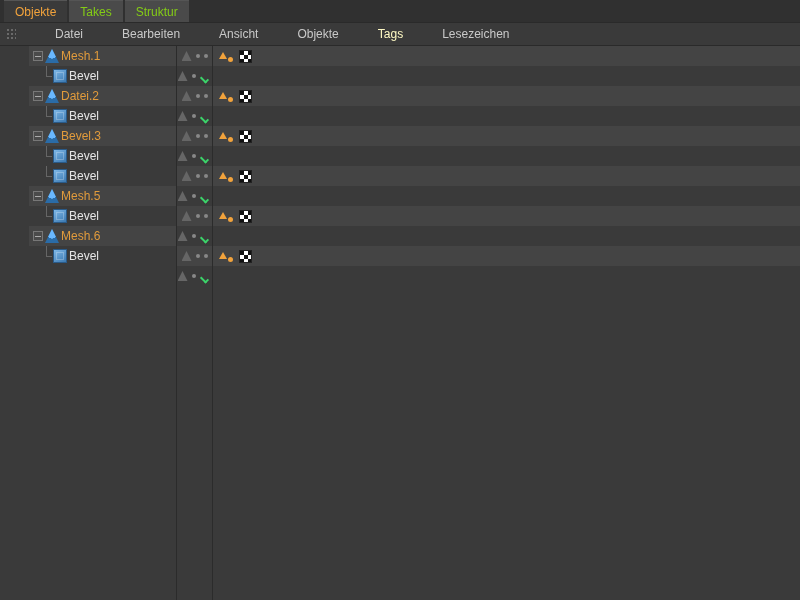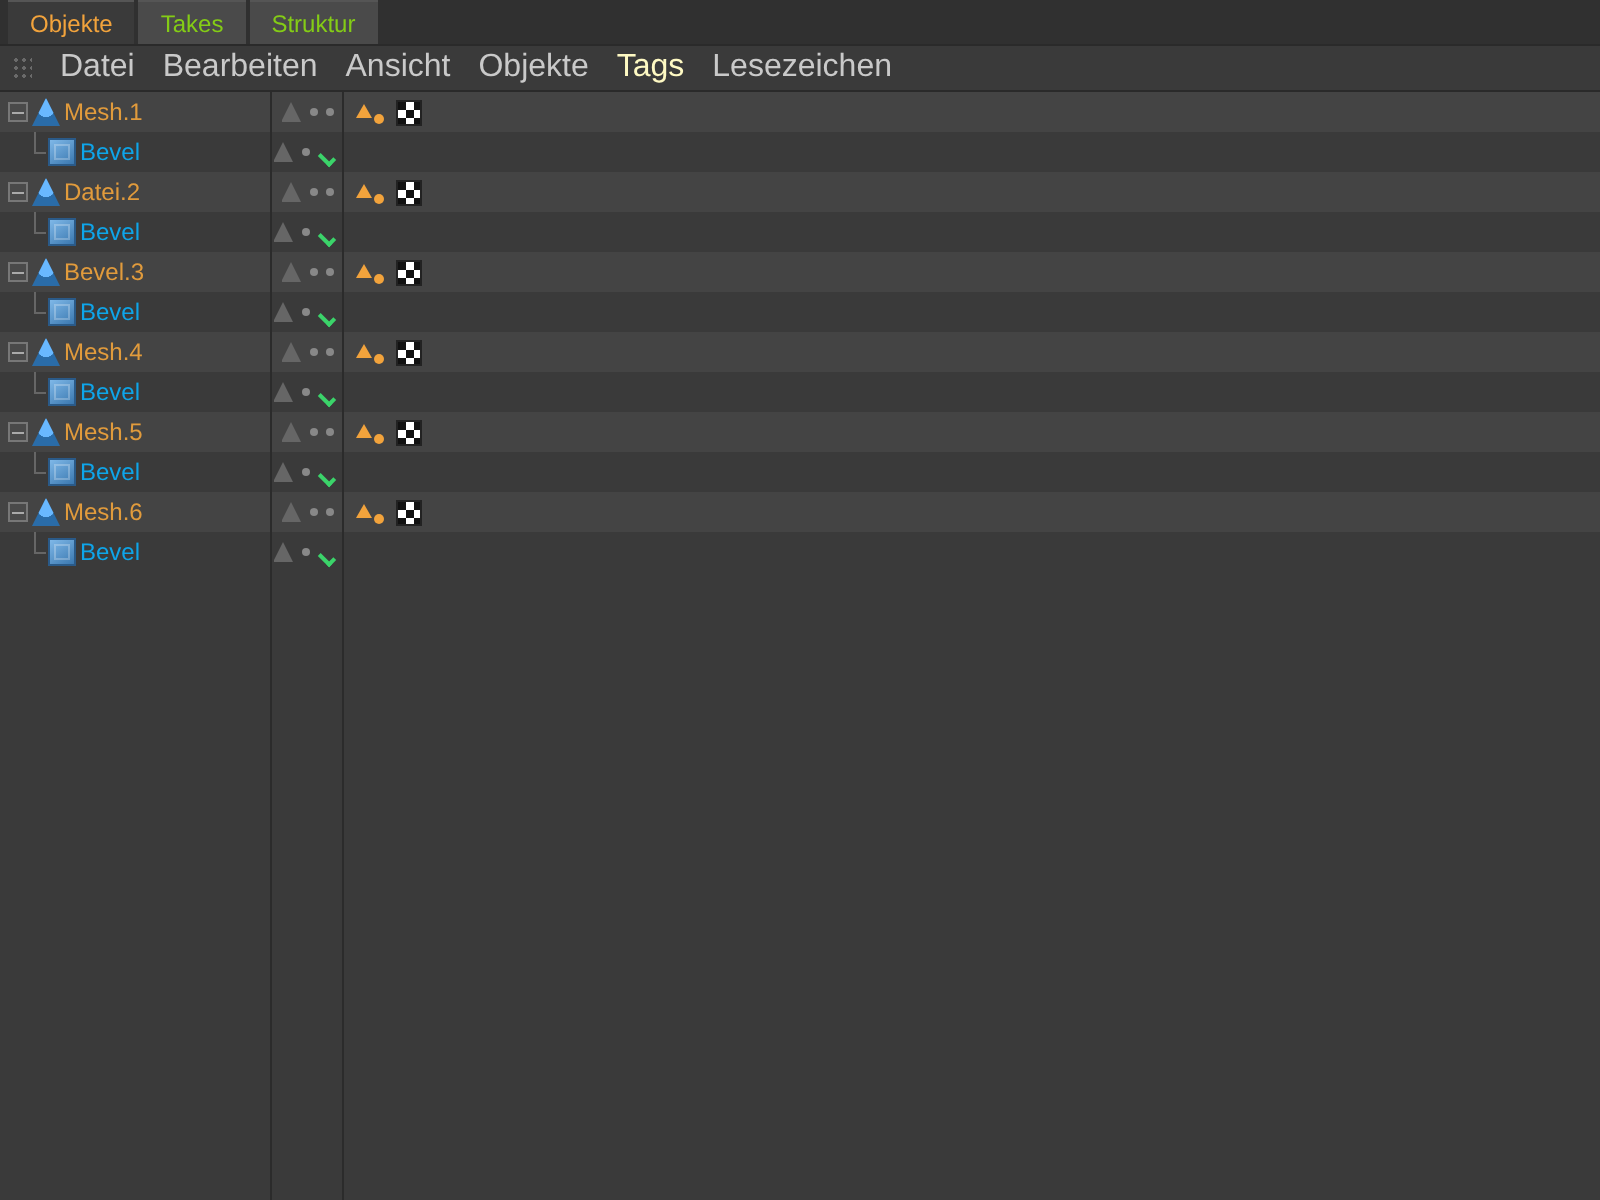--- a/index.html
+++ b/index.html
@@ -49,34 +49,36 @@
     width: 10px; height: 12px;
     background-image:
       radial-gradient(circle, #6a6a6a 1px, transparent 1px);
     background-size: 4px 4px;
     background-position: 0 0;
     cursor: grab;
   }
   .menuitem {
     color: #c9c9c9;
     cursor: pointer;
-    font-size: 16px;
+    font-size: 12px;
+    margin-left: 25px;
   }
   .menuitem.highlight { color: #fef9c3; }
 
   
   .main {
     display: flex;
     height: calc(600px - 22px - 24px);
     background: #3a3a3a;
   }
   .treecol {
-    width: 136px;
+    width: 148px;
     border-right: 1px solid #2b2b2b;
     background: #3a3a3a;
+    margin-left: 29px;
   }
   .tagcol {
     flex: 1;
     background: #3a3a3a;
   }
 
   
   .row {
     height: 20px;
     display: flex;
@@ -129,21 +131,21 @@
     left: 3px; top: 10px; width: 6px; height: 1px;
     background: #666;
   }
 
   .objname {
     color: #e19b3c;
     cursor: pointer;
     font-size: 12px;
     white-space: nowrap;
   }
-  .objname.child { color: #0ea5e9; }
+  .objname.child { color: #e5e5e5; }
 
   
   .ico { width: 14px; height: 14px; position: relative; flex: 0 0 auto; }
   .ico-mesh {
     background: radial-gradient(circle at 50% 35%, #69b8ff 0 40%, transparent 41%),
                 linear-gradient(#2a6ca8,#2a6ca8);
     clip-path: polygon(50% 0%, 100% 100%, 0% 100%);
   }
   .ico-bevel {
     background: linear-gradient(145deg,#7fb8e8,#3a78b0);
@@ -277,27 +279,20 @@
       <span class="objname">Bevel.3</span>
     </div>
       </div>
       <div class="row ">
       <div class="treecell child">
         <div class="branch"></div>
         <div class="ico ico-bevel"></div>
         <span class="objname child">Bevel</span>
       </div>
       </div>
-      <div class="row stripe">
-    <div class="treecell">
-      <div class="expander"></div>
-      <div class="ico ico-mesh"></div>
-      <span class="objname">Mesh.4</span>
-    </div>
-      </div>
       <div class="row ">
       <div class="treecell child">
         <div class="branch"></div>
         <div class="ico ico-bevel"></div>
         <span class="objname child">Bevel</span>
       </div>
       </div>
       <div class="row stripe">
     <div class="treecell">
       <div class="expander"></div>

